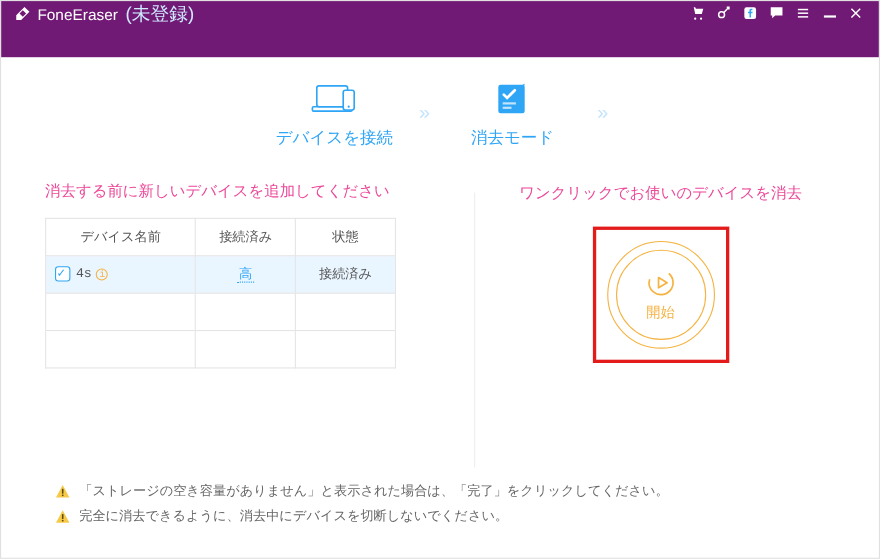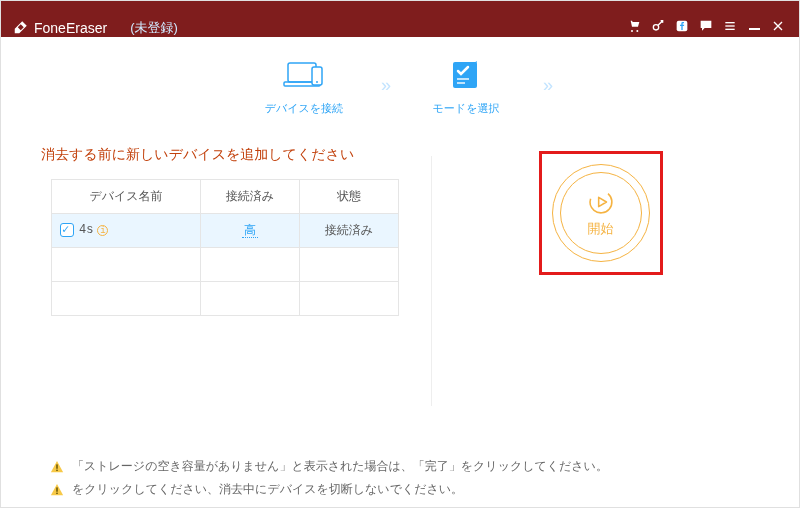--- a/index.html
+++ b/index.html
@@ -1,60 +1,60 @@
 <!DOCTYPE html>
 <html><head>
 <meta charset="utf-8">
 <style>
   * { box-sizing: border-box; margin: 0; padding: 0; }
   body { font-family: "Segoe UI", "Meiryo", Arial, sans-serif; background: #fff; width: 800px; height: 508px; overflow: hidden; border: 1px solid #e0e0e0; }
 
-  .titlebar { height: 36px; background: #7f1d1d; display: flex; align-items: flex-end; padding: 0 10px; }
+  .titlebar { height: 51px; background: #701a75; display: flex; align-items: flex-start; padding: 0 10px; }
   .titlebar .logo { display: flex; align-items: center; gap: 5px; }
   .titlebar .logo-icon { width: 18px; height: 18px; }
   .titlebar .app-name { color: #fff; font-size: 14px; font-weight: 500; }
-  .titlebar .status { color: #d0eaff; font-size: 13px; margin-left: 18px; }
+  .titlebar .status { color: #d0eaff; font-size: 17px; margin-left: 2px; }
   .titlebar .spacer { flex: 1; }
   .titlebar .tb-ctrl { width: 22px; height: 22px; display: flex; align-items: center; justify-content: center; cursor: pointer; color: #fff; margin-left: 2px; }
   .titlebar .tb-ctrl svg { width: 16px; height: 16px; }
   .minline { width: 11px; height: 2px; background: #fff; margin-top: 6px; }
 
   .steps { display: flex; align-items: center; justify-content: center; gap: 22px; padding: 18px 0 10px; }
   .step { display: flex; flex-direction: column; align-items: center; width: 110px; }
   .step-icon-wrap { height: 40px; display: flex; align-items: center; justify-content: center; }
-  .step-label { font-size: 11px; margin-top: 6px; }
+  .step-label { font-size: 15px; margin-top: 6px; }
   .step.done .step-label, .step.active .step-label { color: #2fa5f6; }
   .step.pending .step-label { color: #c8c8c8; }
   .chevrons { color: #c3e4ff; font-size: 18px; letter-spacing: -2px; }
 
   .content { display: flex; padding: 20px 40px 0; }
   .left { width: 380px; }
   .divider { width: 1px; background: #eeeeee; margin: 10px 10px 0; height: 250px; }
   .right { flex: 1; display: flex; flex-direction: column; align-items: center; }
 
-  .left h3, .right h3 { font-size: 14px; font-weight: 500; color: #c2410c; margin-bottom: 15px; text-align: left; }
+  .left h3, .right h3 { font-size: 14px; font-weight: 500; color: #ec4899; margin-bottom: 15px; text-align: left; }
   .right h3 { text-align: center; padding: 0 20px; line-height: 1.5; }
 
-  table { border-collapse: collapse; width: 348px; margin-left: 10px; }
+  table { border-collapse: collapse; width: 319px; margin-left: 0; }
   th, td { border: 1px solid #e5e5e5; height: 34px; font-size: 12px; text-align: center; font-weight: 400; color: #555; }
   th { background: #fff; }
   tr.sel { background: #eaf6ff; }
   td.name { padding-left: 8px; text-align: left; font-family: Liberation Mono, monospace; }
   .chk { display: inline-block; width: 14px; height: 14px; border: 1.5px solid #2fa5f6; border-radius: 3px; vertical-align: middle; margin-right: 5px; position: relative; background: #fff; }
   .chk::after { content: "✓"; position: absolute; top: -2px; left: 1px; font-size: 12px; color: #2fa5f6; }
   .info-icon { display: inline-block; width: 11px; height: 11px; border: 1px solid #f5b342; border-radius: 50%; font-size: 9px; line-height: 10px; text-align: center; color: #f5b342; vertical-align: middle; margin-left: 4px; }
   td .mode { color: #2fa5f6; border-bottom: 1px dotted #2fa5f6; cursor: pointer; padding: 0 2px; }
 
   .highlight-box { border: 3px solid #e31b1b; padding: 10px; margin-top: 5px; text-align: right; }
   .start-circle { width: 98px; height: 98px; border-radius: 50%; border: 1.5px solid #f5b342; display: flex; flex-direction: column; align-items: center; justify-content: center; cursor: pointer; position: relative; }
   .start-circle::before { content: ""; position: absolute; width: 80px; height: 80px; border: 1.5px solid #f5b342; border-radius: 50%; }
   .start-circle .play { width: 28px; height: 28px; margin-bottom: 4px; z-index: 1; }
   .start-circle .start-label { font-size: 13px; color: #f5b342; z-index: 1; }
 
-  .footer { position: absolute; bottom: 4px; left: 50px; }
+  .footer { position: absolute; bottom: 24px; left: 50px; }
   .warn-line { display: flex; align-items: center; gap: 8px; font-size: 12px; color: #666; margin-bottom: 6px; }
   .warn-tri { width: 14px; height: 14px; }
 </style>
 </head>
 <body>
 
 <div class="titlebar">
   <div class="logo">
     <svg class="logo-icon" viewBox="0 0 24 24">
         <path fill="#fff" d="M15 3l6 6-10 10H5v-6L15 3zm-2 12l4-4-4-4-4 4 4 4z"></path>
@@ -118,21 +118,21 @@
   <div class="step active">
     <div class="step-icon-wrap">
         <svg width="36" height="36" viewBox="0 0 36 36">
           <rect x="5" y="5" width="24" height="26" rx="2" fill="#2fa5f6"></rect>
           <path d="M10 14l3 3 7-7" stroke="#fff" stroke-width="2.5" fill="none" stroke-linecap="round"></path>
           <path d="M21 9l8-5-2 9" fill="#2fa5f6"></path>
           <rect x="9" y="21" width="12" height="2" fill="#fff" opacity=".7"></rect>
           <rect x="9" y="25" width="8" height="2" fill="#fff" opacity=".7"></rect>
         </svg>
       </div>
-    <span class="step-label">モードを選択</span>
+    <span class="step-label">消去モード</span>
   </div>
   <span class="chevrons">»</span>
 </div>
 
 <div class="content">
   <div class="left">
     <h3>消去する前に新しいデバイスを追加してください</h3>
     <table>
       <tbody>
           <tr>
@@ -155,20 +155,21 @@
             <td></td>
             <td></td>
           </tr>
     </tbody>
       </table>
   </div>
 
   <div class="divider"></div>
 
   <div class="right">
+    <h3>ワンクリックでお使いのデバイスを消去</h3>
     <div class="highlight-box">
       <div class="start-circle">
         <svg class="play" viewBox="0 0 36 36">
             <circle cx="18" cy="18" r="14" fill="none" stroke="#f5b342" stroke-width="2" stroke-dasharray="60 30" transform="rotate(-50 18 18)"></circle>
             <path d="M15 12l10 6-10 6z" fill="none" stroke="#f5b342" stroke-width="2" stroke-linejoin="round"></path>
           </svg>
         <span class="start-label">開始</span>
       </div>
     </div>
   </div>
@@ -182,15 +183,15 @@
         <rect x="7.2" y="11" width="1.6" height="1.6" fill="#5a4a00"></rect>
       </svg>
     <span>「ストレージの空き容量がありません」と表示された場合は、「完了」をクリックしてください。</span>
   </div>
   <div class="warn-line">
     <svg class="warn-tri" viewBox="0 0 16 16">
         <path d="M8 1l7 13H1z" fill="#f7c948"></path>
         <rect x="7.2" y="5" width="1.6" height="5" fill="#5a4a00"></rect>
         <rect x="7.2" y="11" width="1.6" height="1.6" fill="#5a4a00"></rect>
       </svg>
-    <span>をクリックしてください、消去中にデバイスを切断しないでください。</span>
+    <span>完全に消去できるように、消去中にデバイスを切断しないでください。</span>
   </div>
 </div>
 
 </body></html>

